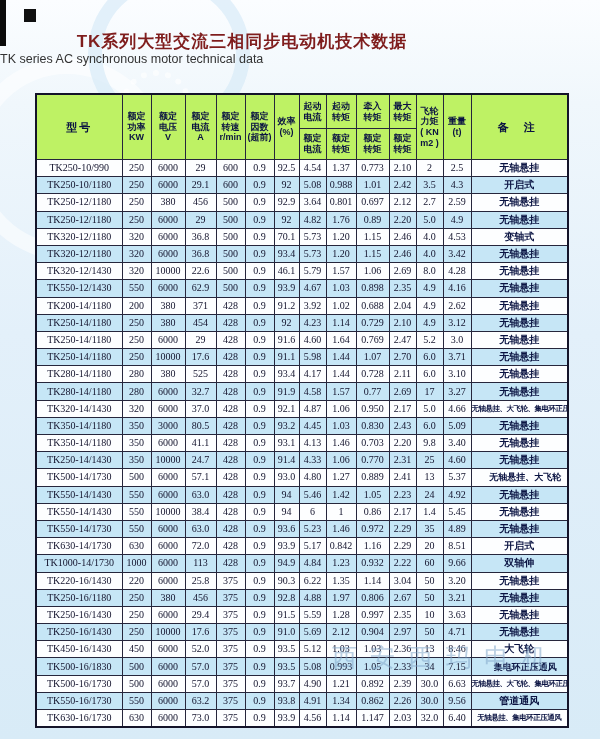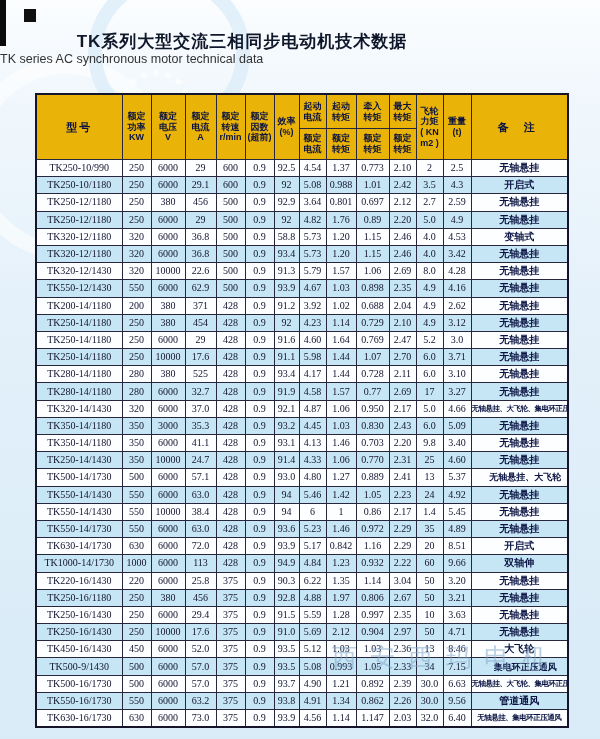--- a/index.html
+++ b/index.html
@@ -13,28 +13,28 @@
   .deco.c1{left:-34px;top:58px;width:170px;height:170px;border:16px solid rgba(255,255,255,0.55);}
   .deco.c2{left:88px;top:-28px;width:134px;height:134px;border:14px solid rgba(214,234,248,0.65);}
   .deco.c3{left:168px;top:118px;width:112px;height:112px;border:12px solid rgba(255,255,255,0.5);}
   .deco.c4{left:58px;top:168px;width:72px;height:72px;border:8px solid rgba(206,230,246,0.55);}
   .deco.c5{left:120px;top:70px;width:60px;height:60px;border:6px dotted rgba(255,255,255,0.6);}
   
   .artifact-strip{position:absolute;left:0;top:0;width:6px;height:46px;background:#0b0b0b;z-index:3;}
   .artifact-square{position:absolute;left:24px;top:9px;width:12px;height:13px;background:#101010;z-index:3;}
   
   .page-title{position:absolute;top:30px;left:0;width:484px;text-align:center;
-    font-size:17px;font-weight:bold;color:#0f172a;letter-spacing:1px;z-index:2;}
+    font-size:17px;font-weight:bold;color:#7f1d1d;letter-spacing:1px;z-index:2;}
   .page-subtitle{position:absolute;top:52px;left:0;width:600px;
     font-size:12.5px;color:#333;z-index:2;}
   
   table.motor{position:absolute;left:35px;top:93px;width:532px;border-collapse:collapse;
     table-layout:fixed;z-index:2;border:2px solid #14142a;}
   table.motor th,table.motor td{border:1px solid #26263c;}
-  thead th{background:#eab308;color:#0a1342;font-weight:bold;font-size:9px;line-height:1.18;
+  thead th{background:#bef264;color:#0a1342;font-weight:bold;font-size:9px;line-height:1.18;
     white-space:pre-line;text-align:center;vertical-align:middle;padding:0;}
   thead tr.h1 th{height:33px;}
   thead tr.h2 th{height:30px;}
   thead th.model-h{font-size:11px;letter-spacing:2px;}
   thead th.remark-h{font-size:11px;letter-spacing:6px;}
   tbody td{height:16.2px;line-height:16px;text-align:center;vertical-align:middle;
     font-family:"Liberation Serif",serif;font-size:10px;color:#12122c;
     background:#fdfeff;padding:0;white-space:nowrap;overflow:hidden;}
   tbody tr.alt td{background:#c6e6f6;}
   tbody td.model{font-size:10px;}
@@ -192,21 +192,21 @@
         <td>4.9</td>
         <td class="remark">无轴悬挂</td>
       </tr>
       <tr>
         <td class="model">TK320-12/1180</td>
         <td>320</td>
         <td>6000</td>
         <td>36.8</td>
         <td>500</td>
         <td>0.9</td>
-        <td>58.8</td>
+        <td>70.1</td>
         <td>5.73</td>
         <td>1.20</td>
         <td>1.15</td>
         <td>2.46</td>
         <td>4.0</td>
         <td>4.53</td>
         <td class="remark">变轴式</td>
       </tr>
       <tr class="alt">
         <td class="model">TK320-12/1180</td>
@@ -224,21 +224,21 @@
         <td>3.42</td>
         <td class="remark">无轴悬挂</td>
       </tr>
       <tr>
         <td class="model">TK320-12/1430</td>
         <td>320</td>
         <td>10000</td>
         <td>22.6</td>
         <td>500</td>
         <td>0.9</td>
-        <td>91.3</td>
+        <td>46.1</td>
         <td>5.79</td>
         <td>1.57</td>
         <td>1.06</td>
         <td>2.69</td>
         <td>8.0</td>
         <td>4.28</td>
         <td class="remark">无轴悬挂</td>
       </tr>
       <tr class="alt">
         <td class="model">TK550-12/1430</td>
@@ -365,21 +365,21 @@
         <td>0.950</td>
         <td>2.17</td>
         <td>5.0</td>
         <td>4.66</td>
         <td class="remark xs">无轴悬挂、大飞轮、集电环正压通风</td>
       </tr>
       <tr class="alt">
         <td class="model">TK350-14/1180</td>
         <td>350</td>
         <td>3000</td>
-        <td>35.3</td>
+        <td>80.5</td>
         <td>428</td>
         <td>0.9</td>
         <td>93.2</td>
         <td>4.45</td>
         <td>1.03</td>
         <td>0.830</td>
         <td>2.43</td>
         <td>6.0</td>
         <td>5.09</td>
         <td class="remark">无轴悬挂</td>
@@ -586,21 +586,21 @@
         <td>93.5</td>
         <td>5.12</td>
         <td>1.03</td>
         <td>1.03</td>
         <td>2.36</td>
         <td>13</td>
         <td>8.46</td>
         <td class="remark">大飞轮</td>
       </tr>
       <tr class="alt">
-        <td class="model">TK500-9/1430</td>
+        <td class="model">TK500-16/1830</td>
         <td>500</td>
         <td>6000</td>
         <td>57.0</td>
         <td>375</td>
         <td>0.9</td>
         <td>93.5</td>
         <td>5.08</td>
         <td>0.993</td>
         <td>1.05</td>
         <td>2.33</td>

